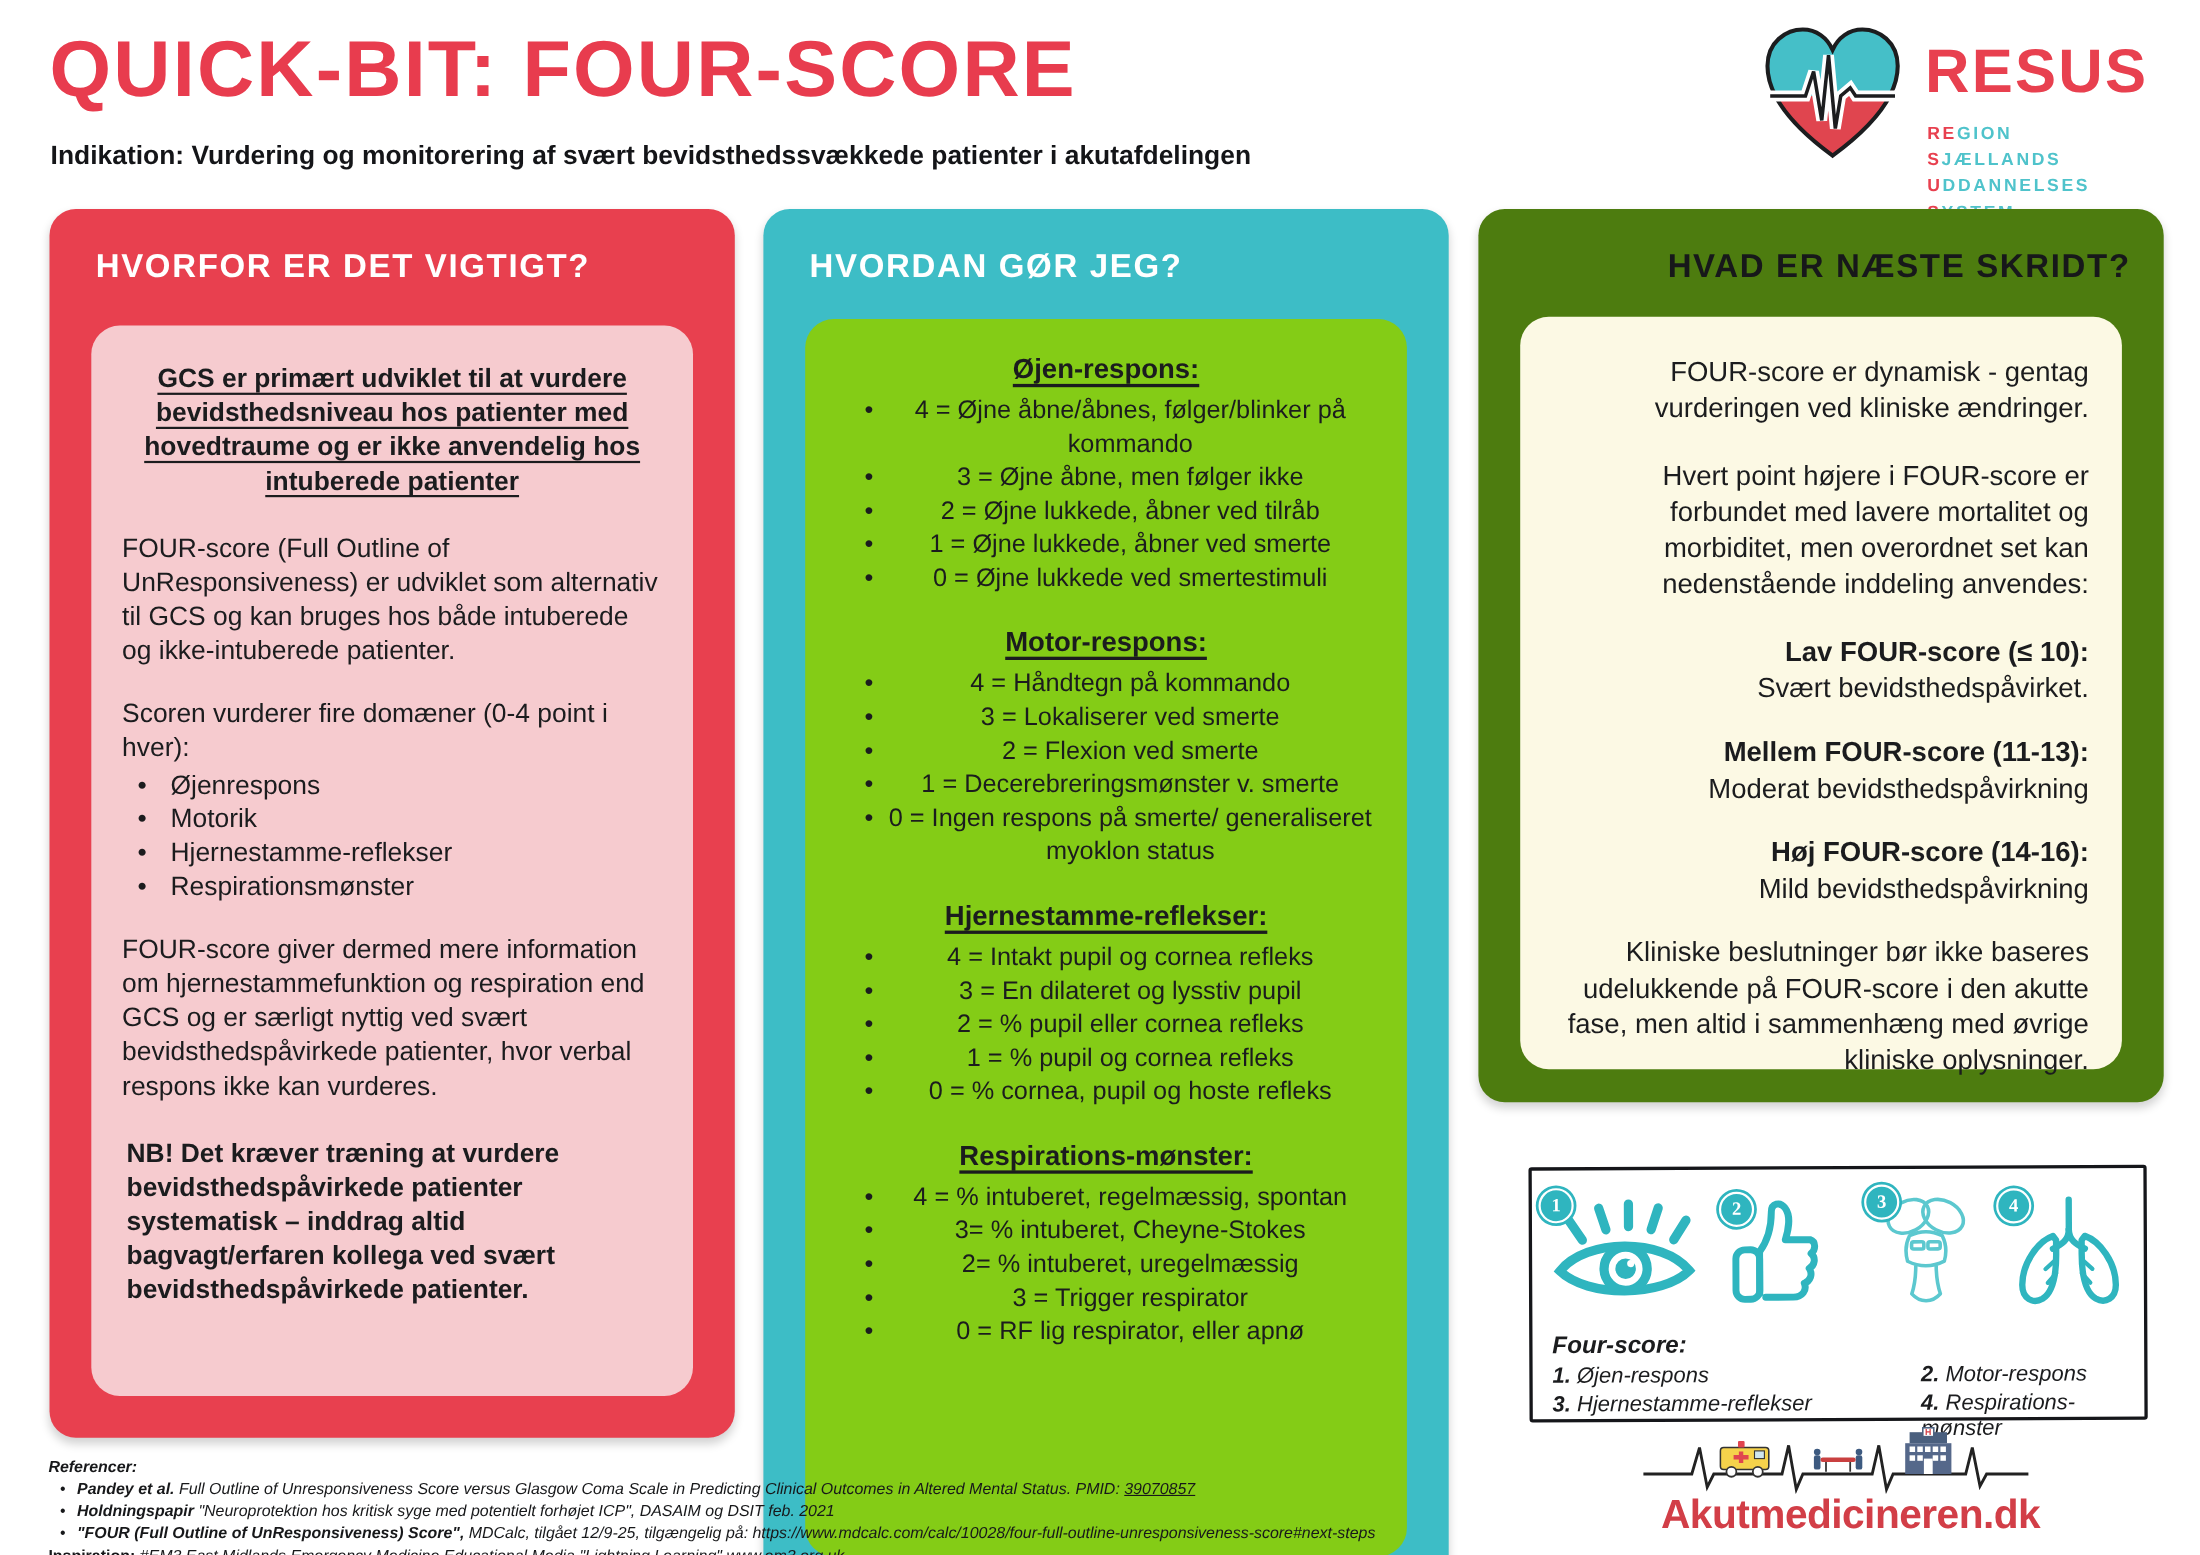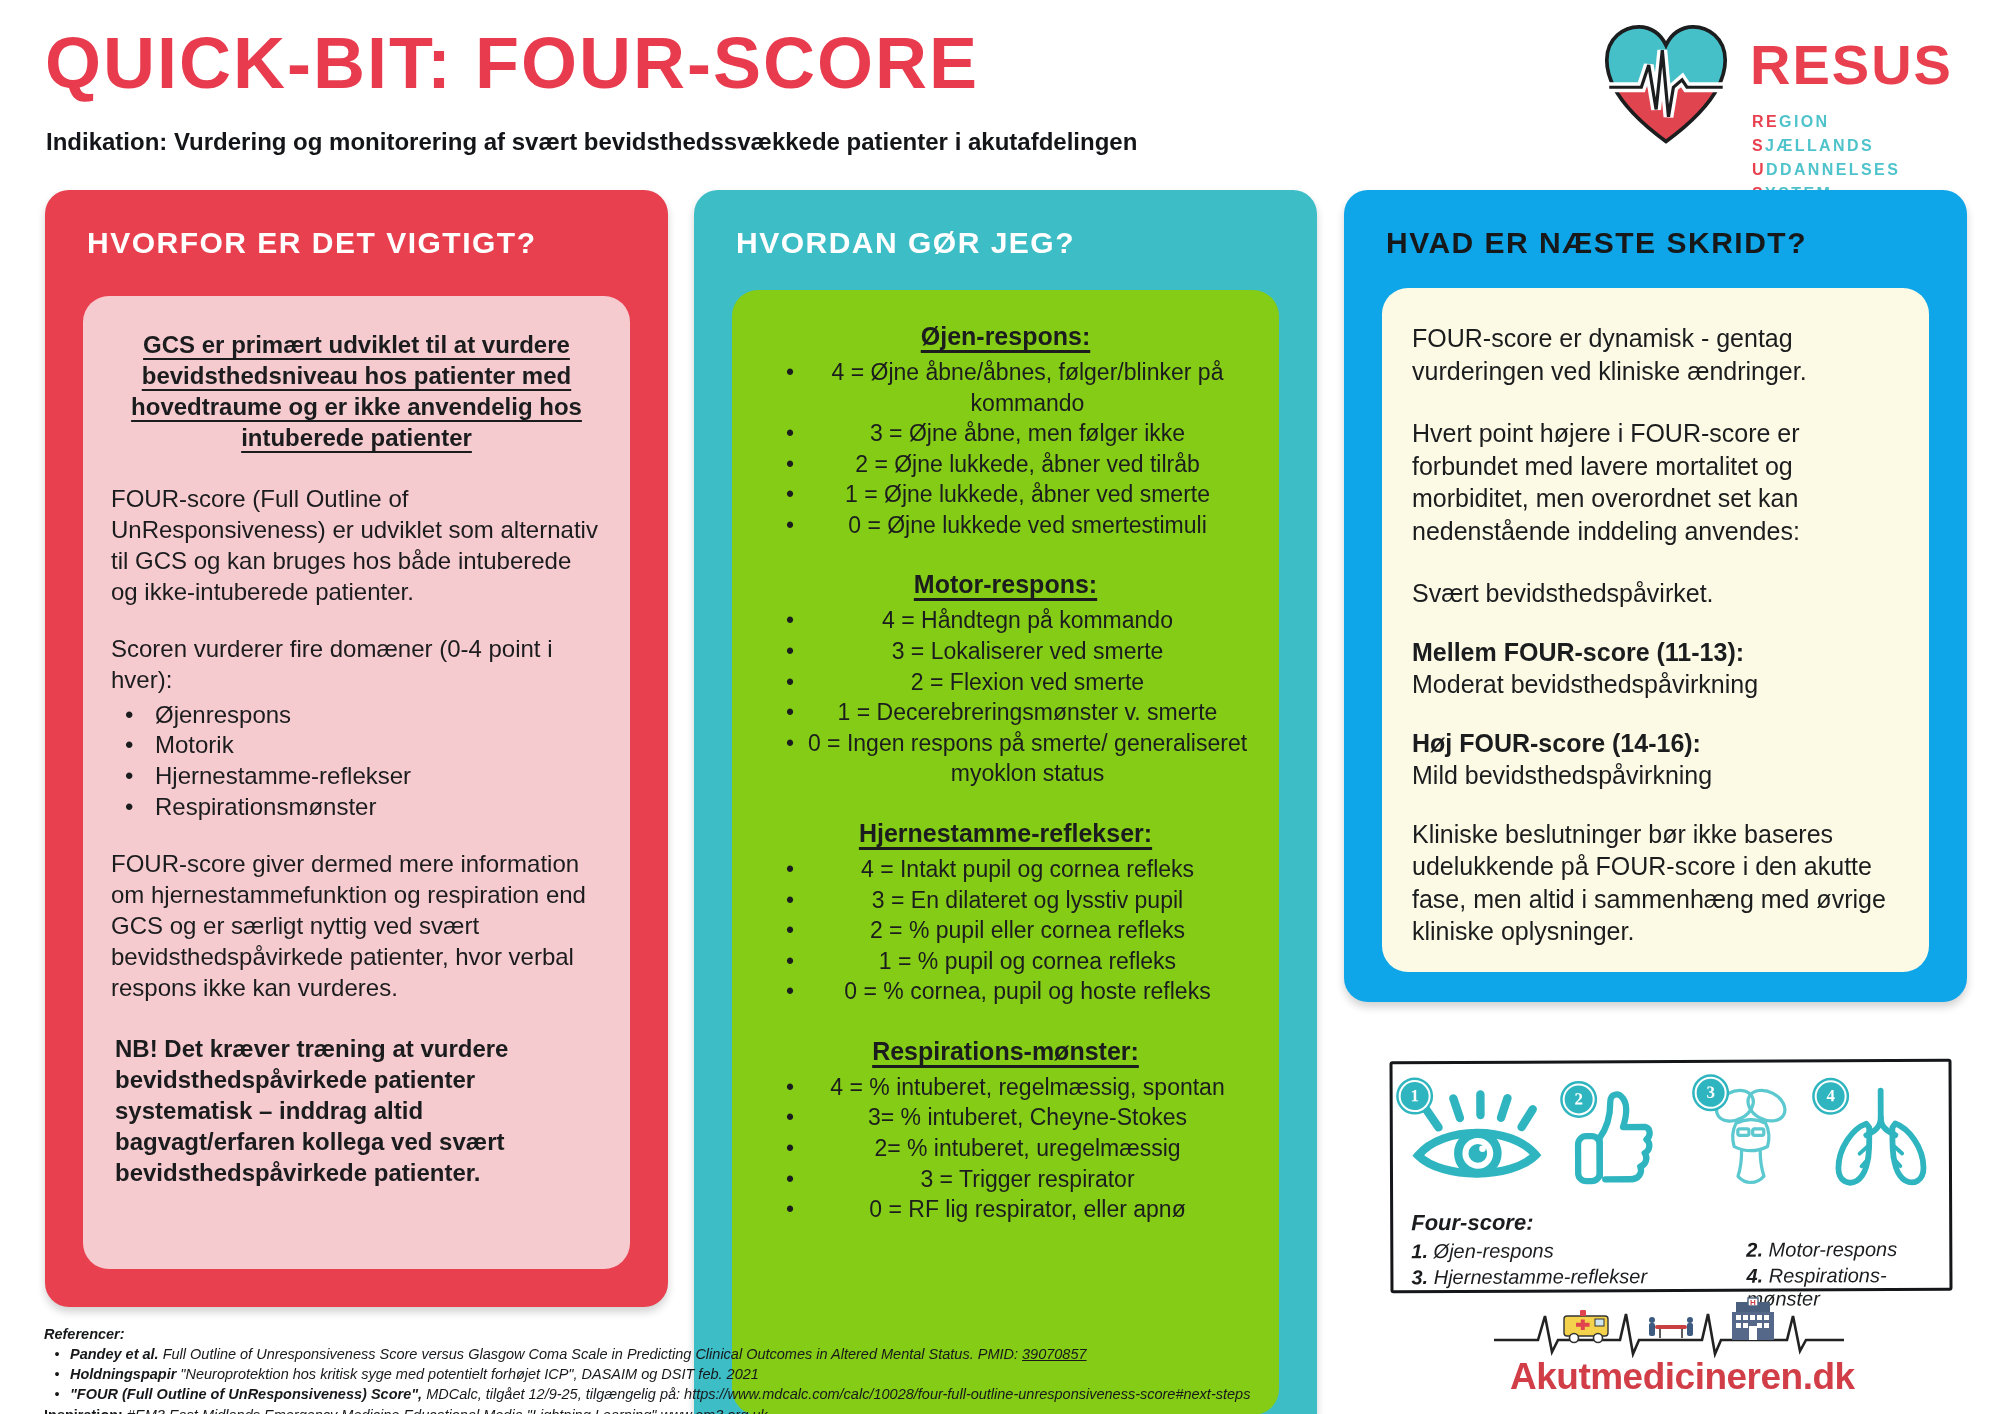--- a/index.html
+++ b/index.html
@@ -17,21 +17,21 @@
               color:#E8404F;letter-spacing:2px;}
   .logo-tag{position:absolute;left:160px;top:96px;font-size:16px;font-weight:bold;
             letter-spacing:2.4px;line-height:1.5;color:#4FC3CB;}
   .logo-tag .r{color:#E8404F;}
 
   
   .col{position:absolute;top:190px;width:623px;border-radius:24px;
        box-shadow:0 5px 9px rgba(0,0,0,0.18);}
   .col-red{left:45px;height:1117px;background:#E8404F;}
   .col-teal{left:694px;height:1273px;background:#3DBDC6;}
-  .col-yellow{left:1344px;height:812px;background:#0ea5e9;}
+  .col-yellow{left:1344px;height:812px;background:#4d7c0f;text-align:right;}
   .col-header{font-weight:bold;font-size:30px;letter-spacing:1.5px;
               padding:36px 30px 0 42px;color:#ffffff;white-space:nowrap;}
   .col-yellow .col-header{color:#17181a;}
   .inner{position:absolute;left:38px;right:38px;border-radius:26px;box-sizing:border-box;}
   .inner-pink{top:106px;bottom:38px;background:#F6CBCF;padding:34px 28px;}
   .inner-blue{top:100px;bottom:48px;background:#84cc16;padding:32px 28px;text-align:center;}
   .inner-yellow{top:98px;bottom:30px;background:#FCF9E4;padding:34px 30px;}
 
   
   .c1 p{margin:0 0 26px 0;font-size:24px;line-height:1.29;}
@@ -253,20 +253,21 @@
 
     </div>
   </div>
 
   <div class="col col-yellow">
     <div class="col-header">HVAD ER NÆSTE SKRIDT?</div>
     <div class="inner inner-yellow c3">
       <p>FOUR-score er dynamisk - gentag vurderingen ved kliniske ændringer.</p>
       <p>Hvert point højere i FOUR-score er forbundet med lavere mortalitet og morbiditet, men overordnet set kan nedenstående inddeling anvendes:</p>
       <div class="lvl">
+        <span class="lvl-label">Lav FOUR-score (≤ 10):</span>
         <span>Svært bevidsthedspåvirket.</span>
       </div>
       <div class="lvl">
         <span class="lvl-label">Mellem FOUR-score (11-13):</span>
         <span>Moderat bevidsthedspåvirkning</span>
       </div>
       <div class="lvl">
         <span class="lvl-label">Høj FOUR-score (14-16):</span>
         <span>Mild bevidsthedspåvirkning</span>
       </div>

